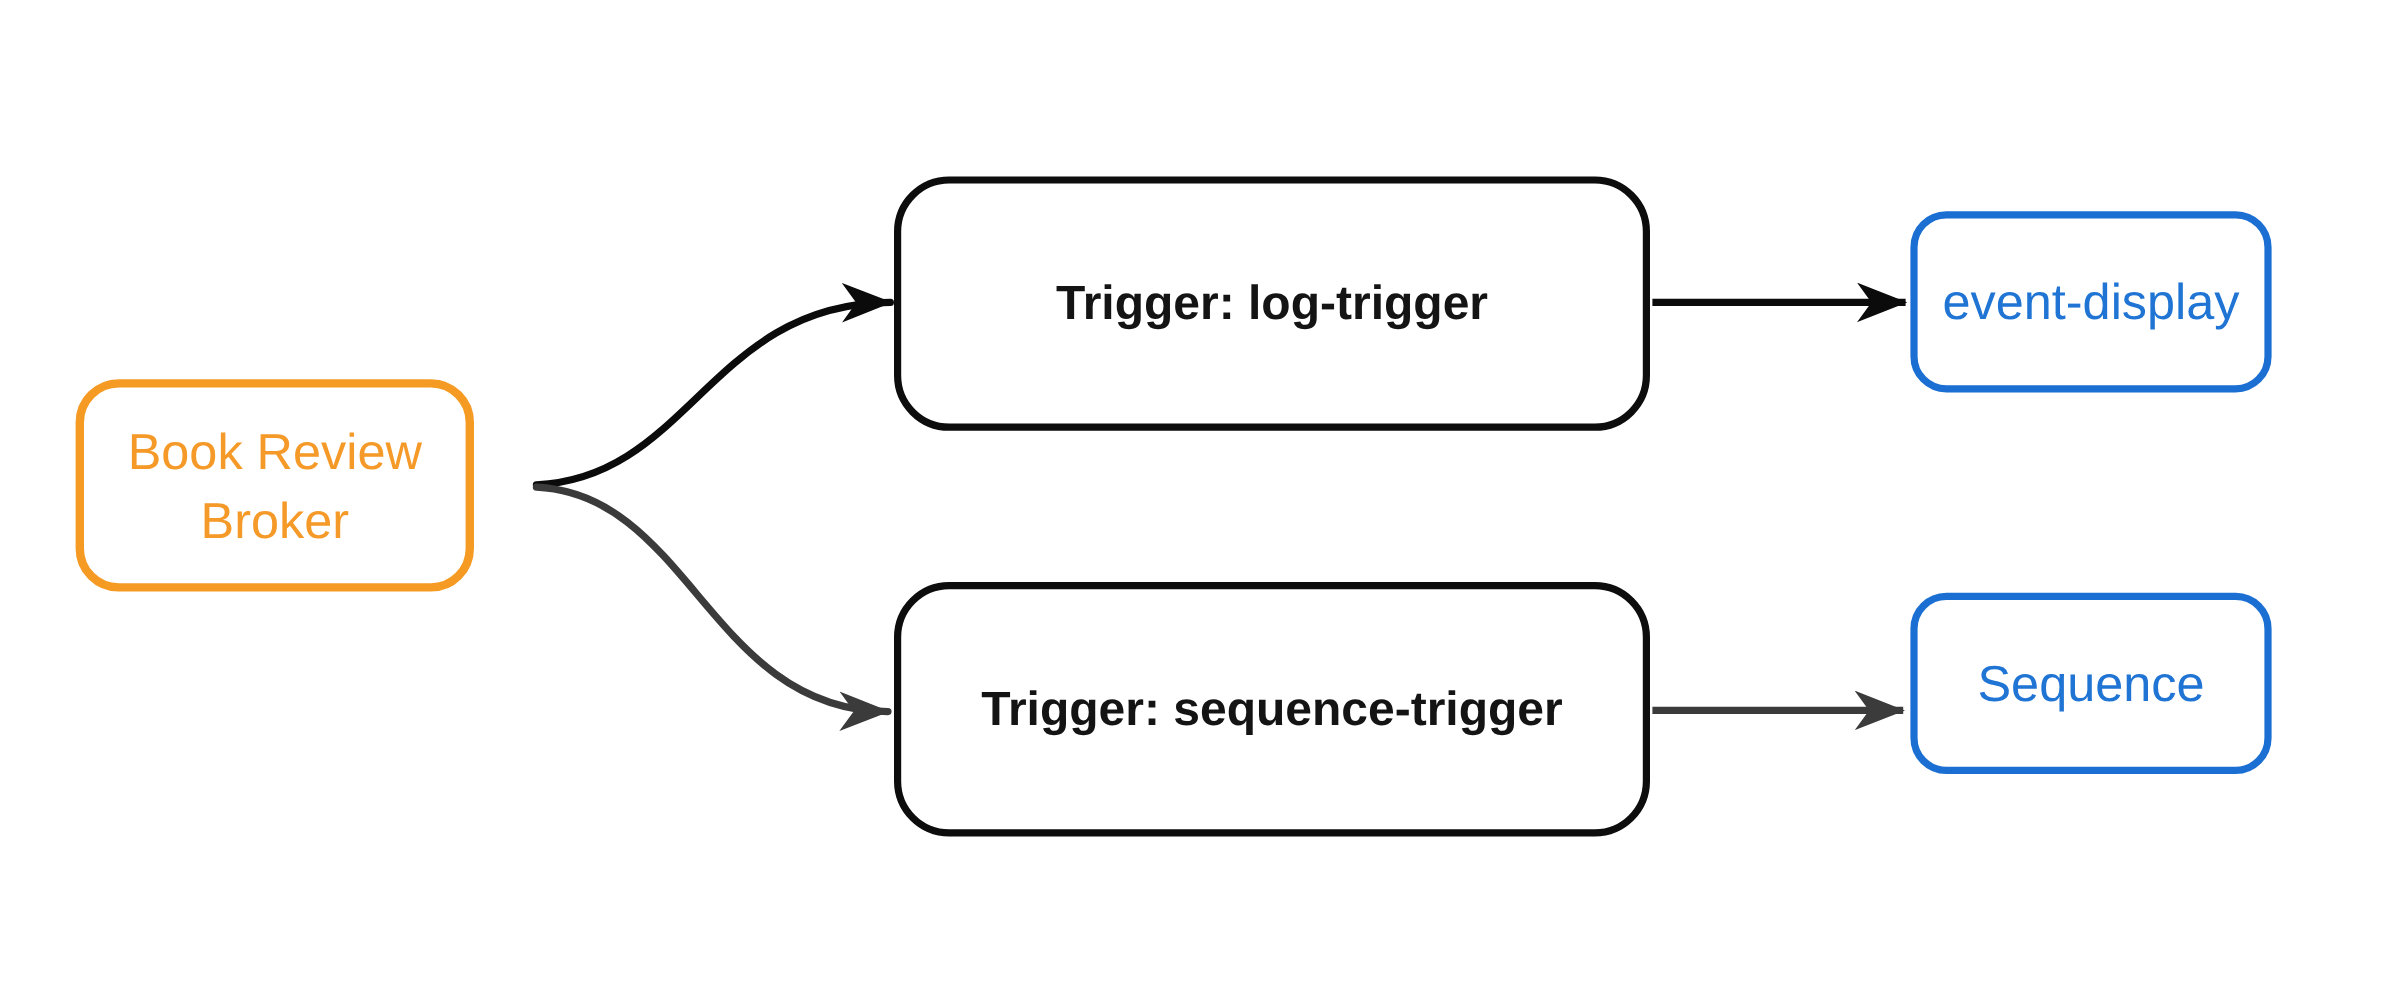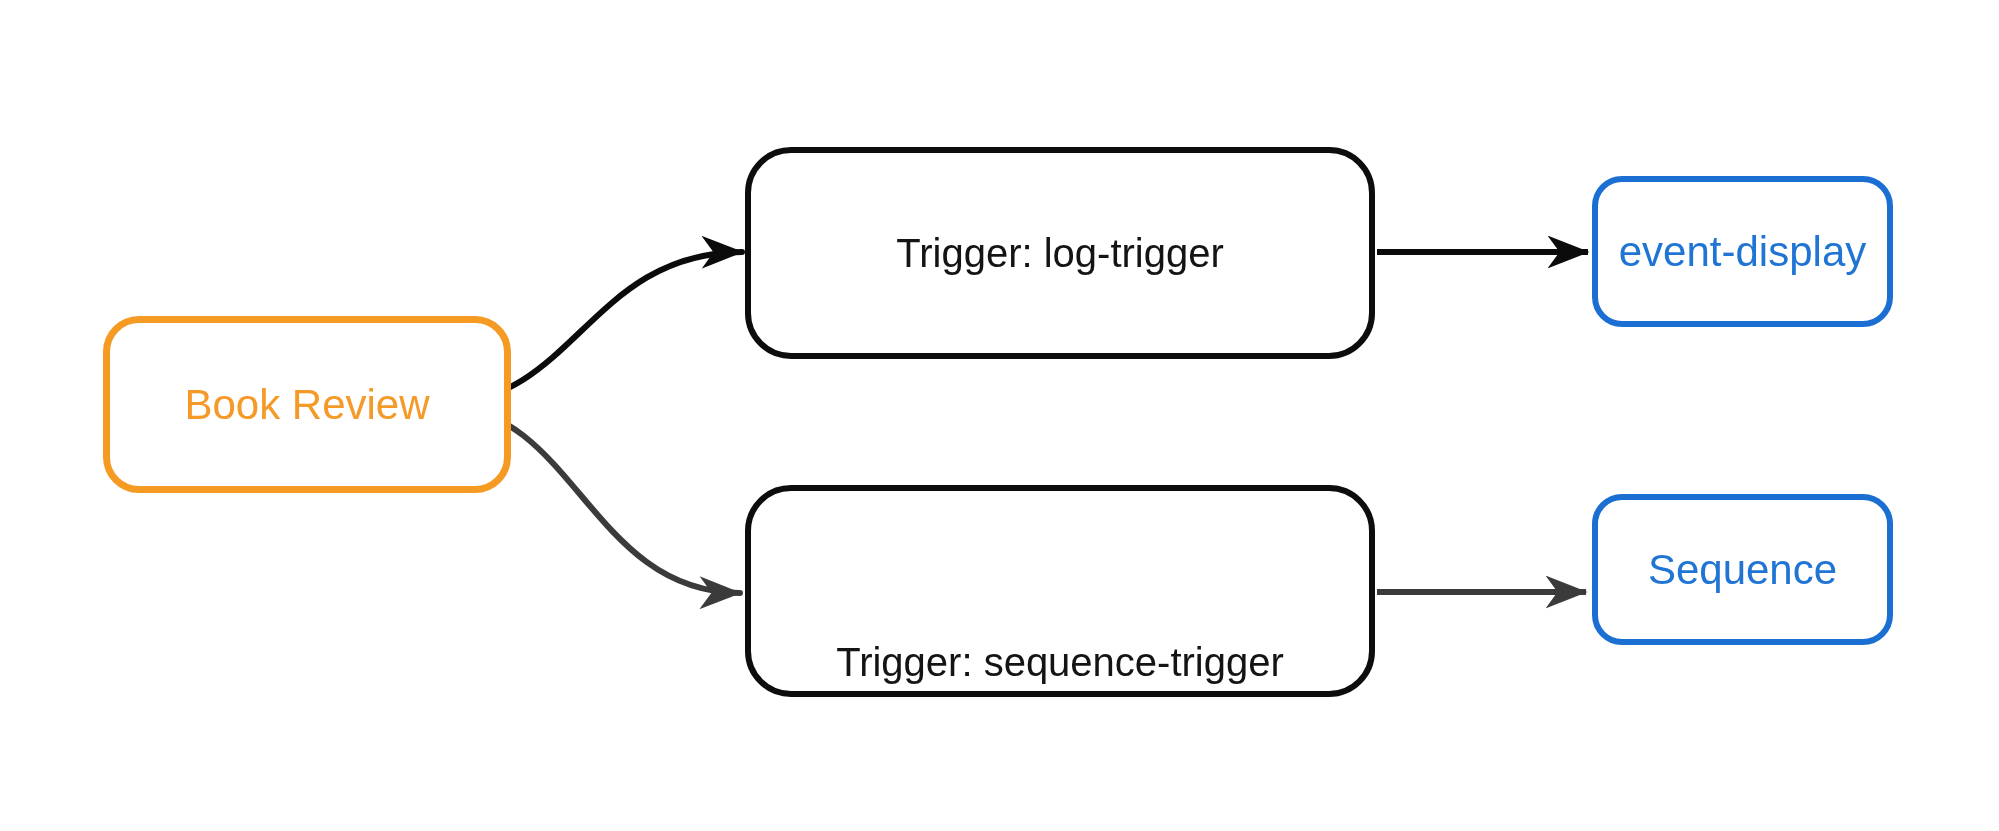--- a/index.html
+++ b/index.html
@@ -28,42 +28,41 @@
     background: #ffffff;
     display: flex;
     flex-direction: column;
     align-items: center;
     justify-content: center;
     text-align: center;
   }
   .node-broker {
     left: 63px;
     top: 316px;
-    width: 408px;
+    width: 332px;
     height: 177px;
     border: 7px solid #f59a23;
     border-radius: 36px;
     color: #f59a28;
     font-size: 42px;
     line-height: 57px;
-    margin-left: 40px;
   }
   .node-trigger {
     left: 745px;
     width: 630px;
     height: 212px;
     border: 6px solid #0d0d0d;
     border-radius: 46px;
     color: #141414;
     font-size: 40px;
     line-height: 58px;
   }
   .node-trigger-log    { top: 147px; }
-  .node-trigger-seq    { top: 485px; justify-content: flex-end; }
-  .node-trigger .title { font-weight: 400; }
+  .node-trigger-seq    { top: 485px; }
+  .node-trigger .title { font-weight: 700; }
   .node-sink {
     left: 1592px;
     width: 301px;
     height: 151px;
     border: 6px solid #1b6fd2;
     border-radius: 30px;
     color: #1f74d4;
     font-size: 42px;
     line-height: 50px;
   }
@@ -90,20 +89,21 @@
 
     <path d="M447,406 C575,412 592,592 740,593" fill="none" stroke-width="6" stroke-linecap="round" marker-end="url(#arrow-gray)" stroke="#3b3b3b"></path>
 
     <path d="M1377,252 L1588,252" fill="none" stroke-width="6" stroke-linecap="butt" marker-end="url(#arrow-black)" stroke="#0b0b0b"></path>
 
     <path d="M1377,592 L1586,592" fill="none" stroke-width="6" stroke-linecap="butt" marker-end="url(#arrow-gray)" stroke="#3b3b3b"></path>
   </svg>
 
   <div class="node node-broker">
     <span class="line">Book Review</span>
+    <span class="line">Broker</span>
   </div>
 
   <div class="node node-trigger node-trigger-log">
     <span class="line title">Trigger: log-trigger</span>
   </div>
 
   <div class="node node-trigger node-trigger-seq">
     <span class="line title">Trigger: sequence-trigger</span>
   </div>
 

